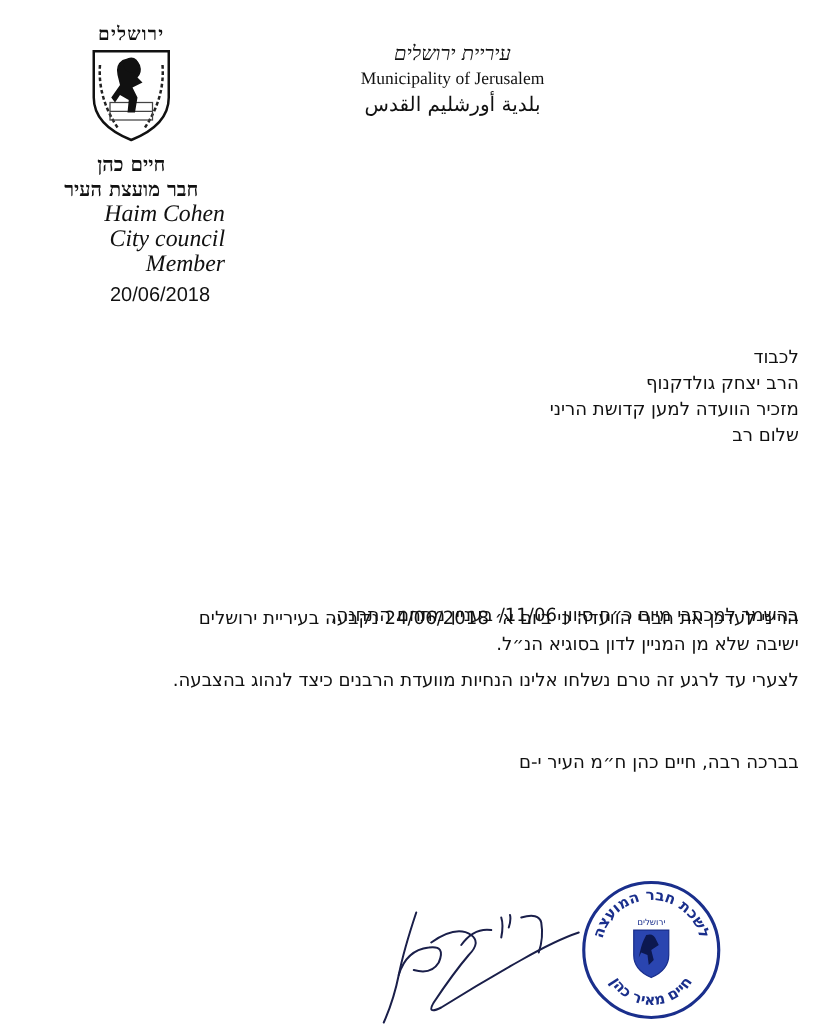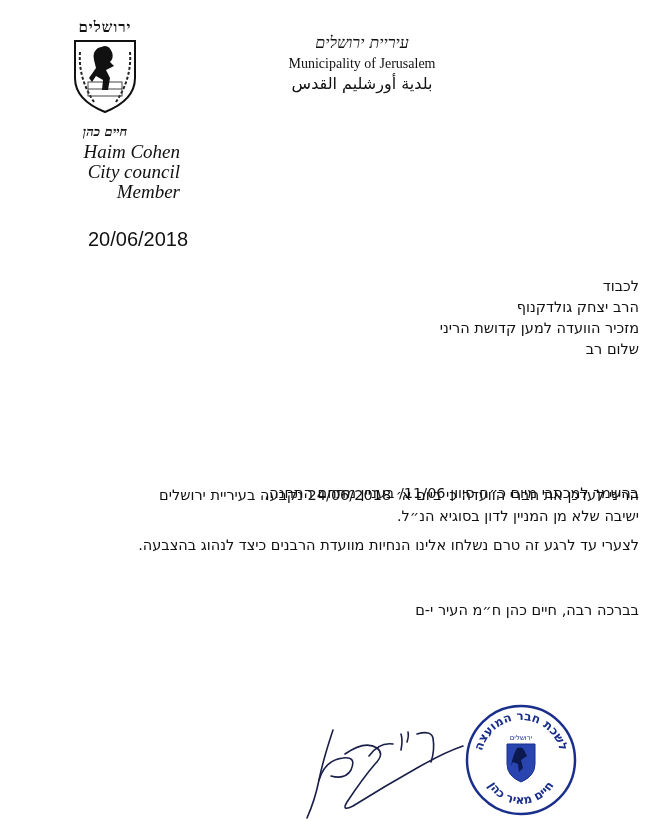--- a/index.html
+++ b/index.html
@@ -6,29 +6,29 @@
     body {
       width: 667px; height: 821px; background: #ffffff; position: relative;
       overflow: hidden; color: #111;
       font-family: "DejaVu Sans", sans-serif;
     }
     .abs { position: absolute; }
     
     .left-head { left: 30px; top: 18px; width: 150px; text-align: center; }
     .emblem-title { font-family: "DejaVu Serif", serif; font-size: 15px; font-weight: bold; letter-spacing: 1px; line-height: 18px; direction: rtl; }
     .shield { width: 66px; height: 76px; margin: 2px auto 0; }
-    .head-he { font-family: "DejaVu Serif", serif; font-weight: bold; font-size: 13px; line-height: 20px; direction: rtl; font-style: italic; }
+    .head-he { font-family: "DejaVu Serif", serif; font-weight: bold; font-size: 16px; line-height: 20px; direction: rtl; }
     .head-en { font-family: "Liberation Serif", serif; font-style: italic; font-size: 19px; line-height: 20px; text-align: right; }
     
     .center-head { left: 262px; top: 32px; width: 200px; text-align: center; }
     .muni-he { font-family: "DejaVu Serif", serif; font-style: italic; font-weight: normal; font-size: 16px; line-height: 22px; direction: rtl; }
     .muni-en { font-family: "Liberation Serif", serif; font-size: 14px; line-height: 20px; }
     .muni-ar { font-family: "DejaVu Sans", sans-serif; font-size: 16px; line-height: 20px; direction: rtl; }
     
-    .date { left: 88px; top: 228px; font-family: "Liberation Sans", sans-serif; font-size: 20px; }
+    .date { left: 88px; top: 228px; font-family: "Liberation Sans", sans-serif; font-size: 16px; }
     
     .rtl { direction: rtl; text-align: right; right: 28px; font-family: "DejaVu Sans", sans-serif; font-size: 14.5px; line-height: 21px; }
     .addressee { top: 276px; width: 300px; }
     .para1 { top: 447px; width: 560px; margin-top: 36px; }
     .para2 { top: 485px; width: 560px; }
     .para3 { top: 535px; width: 560px; }
     .closing { top: 600px; width: 400px; }
     
     .signature { left: 305px; top: 720px; width: 160px; height: 100px; }
     .stamp { left: 463px; top: 702px; width: 116px; height: 116px; }
@@ -43,20 +43,21 @@
       <path d="M3 3 H63 V40 Q63 62 33 74 Q3 62 3 40 Z" fill="#fff" stroke="#111" stroke-width="2"></path>
       <path d="M8 14 Q6 40 22 64" fill="none" stroke="#222" stroke-width="2" stroke-dasharray="3 2"></path>
       <path d="M58 14 Q60 40 44 64" fill="none" stroke="#222" stroke-width="2" stroke-dasharray="3 2"></path>
       <rect x="16" y="44" width="34" height="14" fill="none" stroke="#444" stroke-width="1"></rect>
       <line x1="16" y1="51" x2="50" y2="51" stroke="#444" stroke-width="1"></line>
       <path d="M26 10 Q36 6 40 14 Q42 20 38 24 L42 28 L34 32 L38 40 L36 52 L30 52 L31 42 L24 38 L20 44 L17 40 L24 30 L22 22 Q20 14 26 10 Z" fill="#111"></path>
       <circle cx="33" cy="14" r="6" fill="#111"></circle>
     </svg>
   </div>
   <div class="head-he" style="margin-top:8px">חיים כהן</div>
+  <div class="head-he">חבר מועצת העיר</div>
   <div class="head-en">Haim Cohen</div>
   <div class="head-en">City council  Member</div>
 </div>
 
 <div class="abs center-head">
   <div class="muni-he">עיריית ירושלים</div>
   <div class="muni-en">Municipality of Jerusalem</div>
   <div class="muni-ar">بلدية أورشليم القدس</div>
 </div>
 

